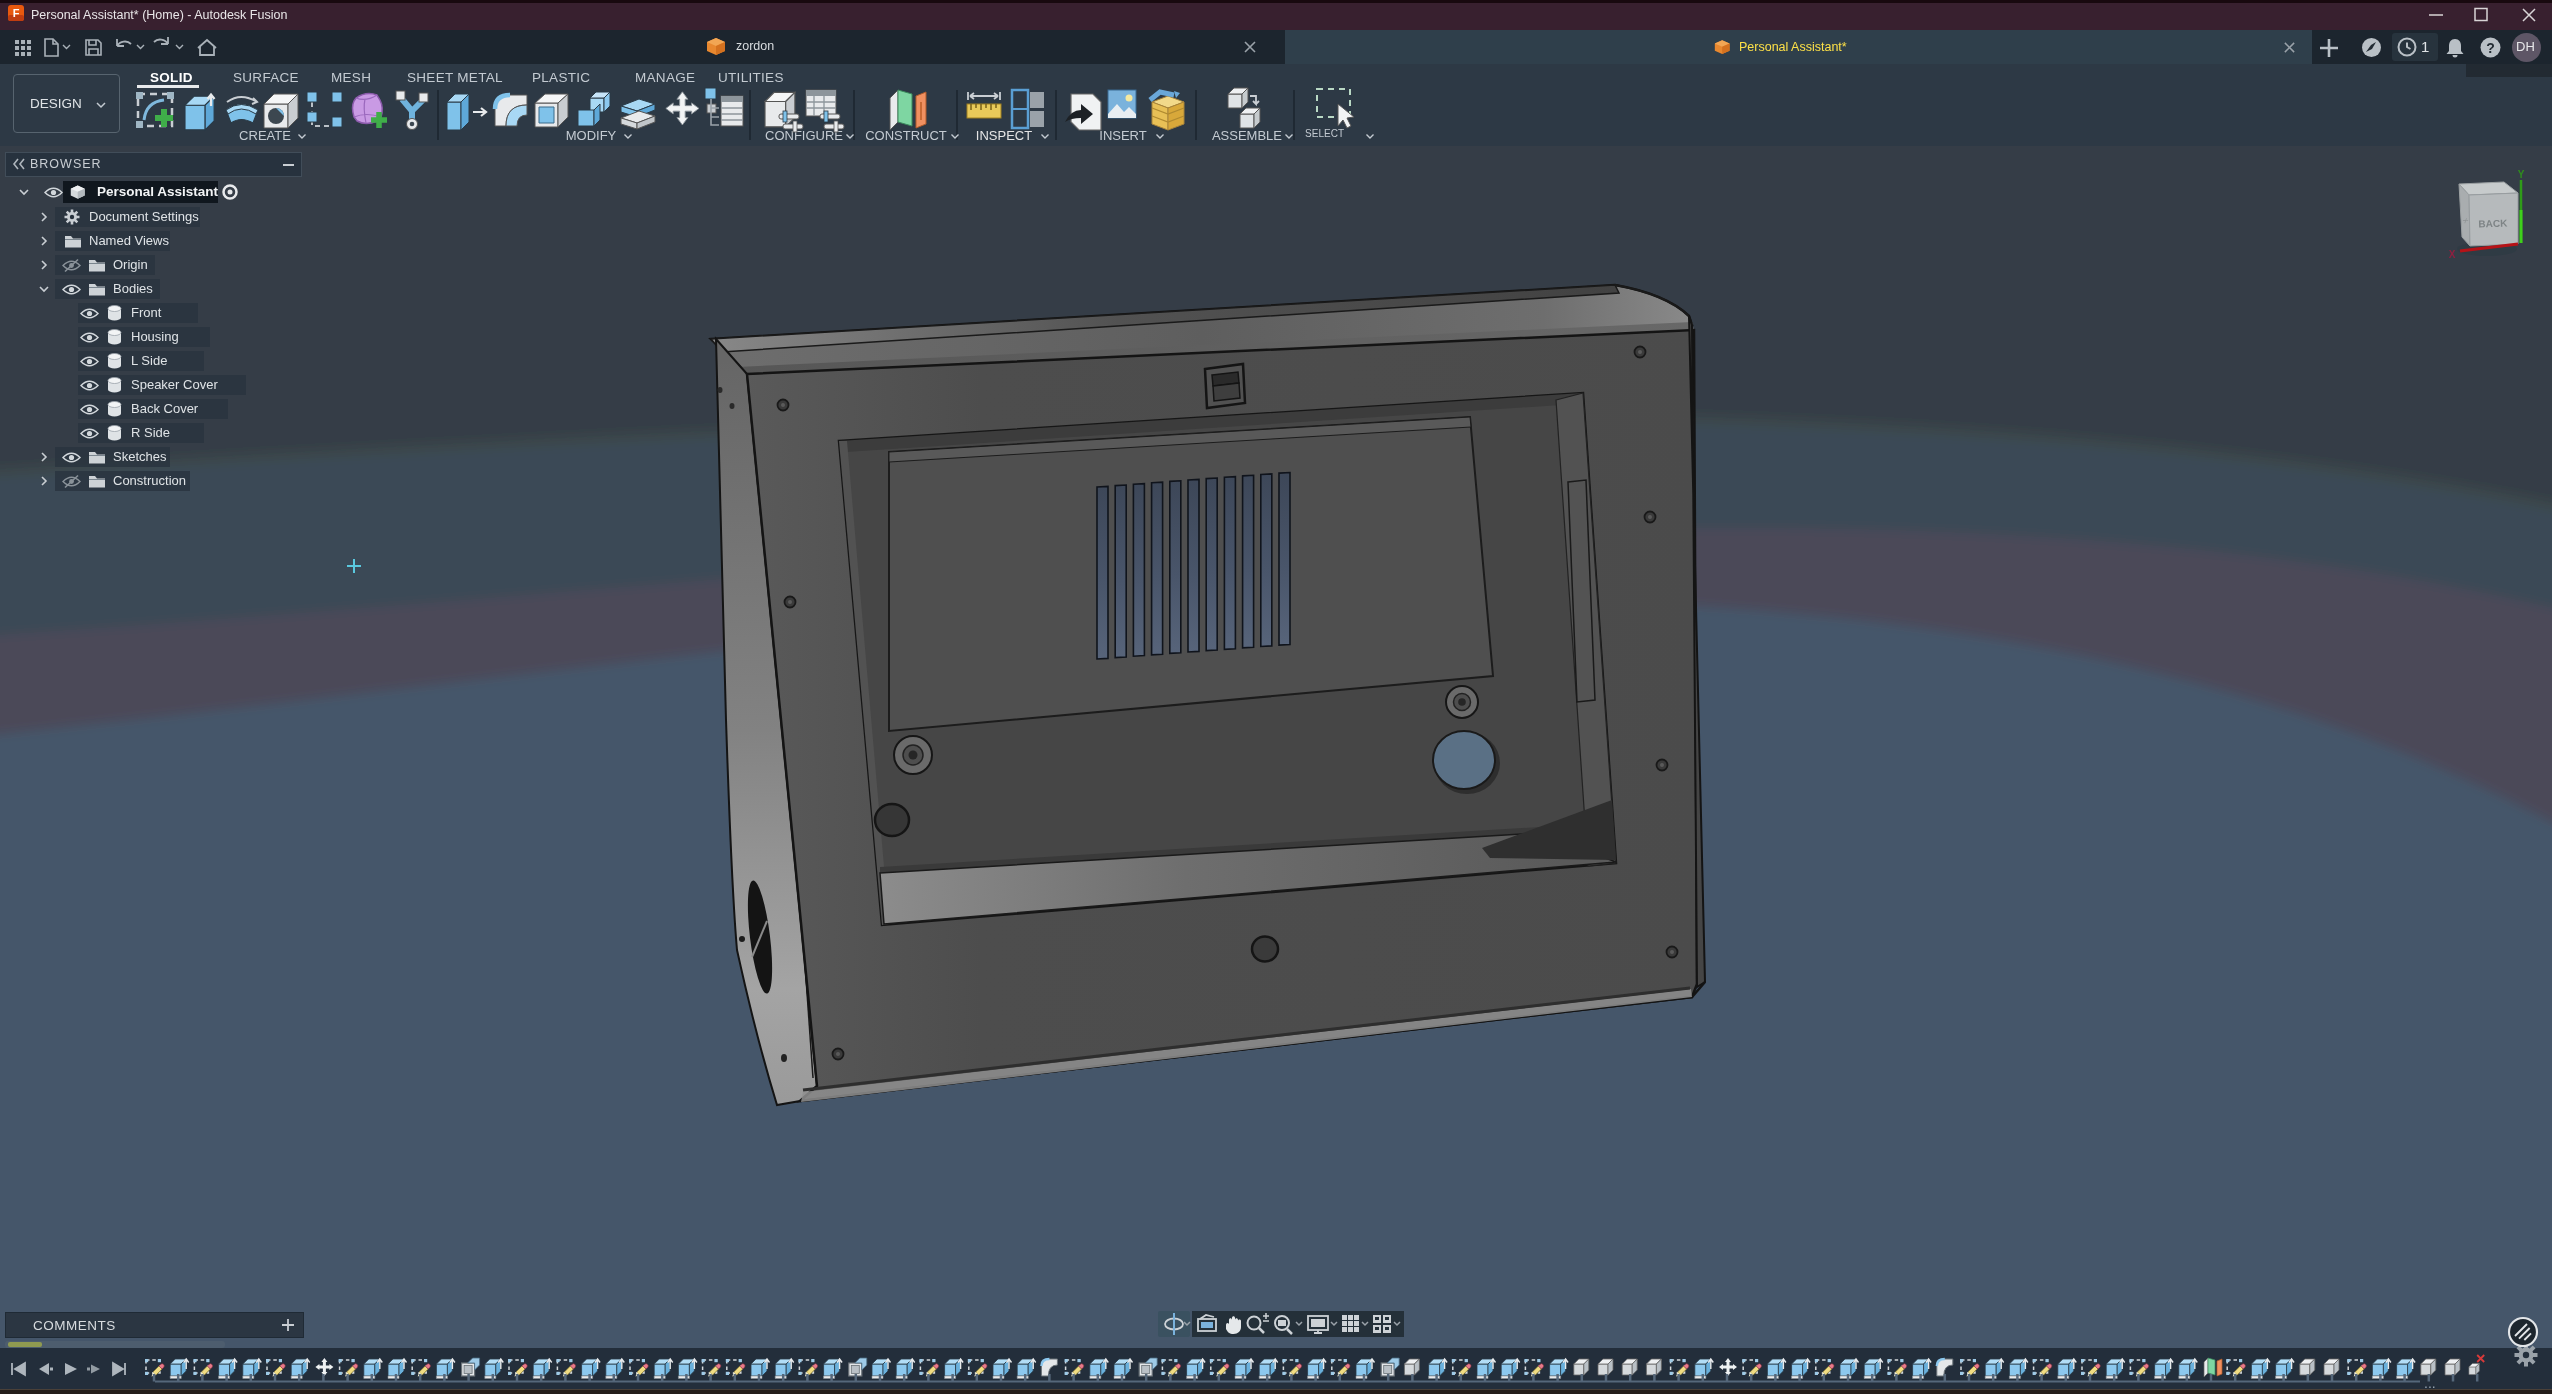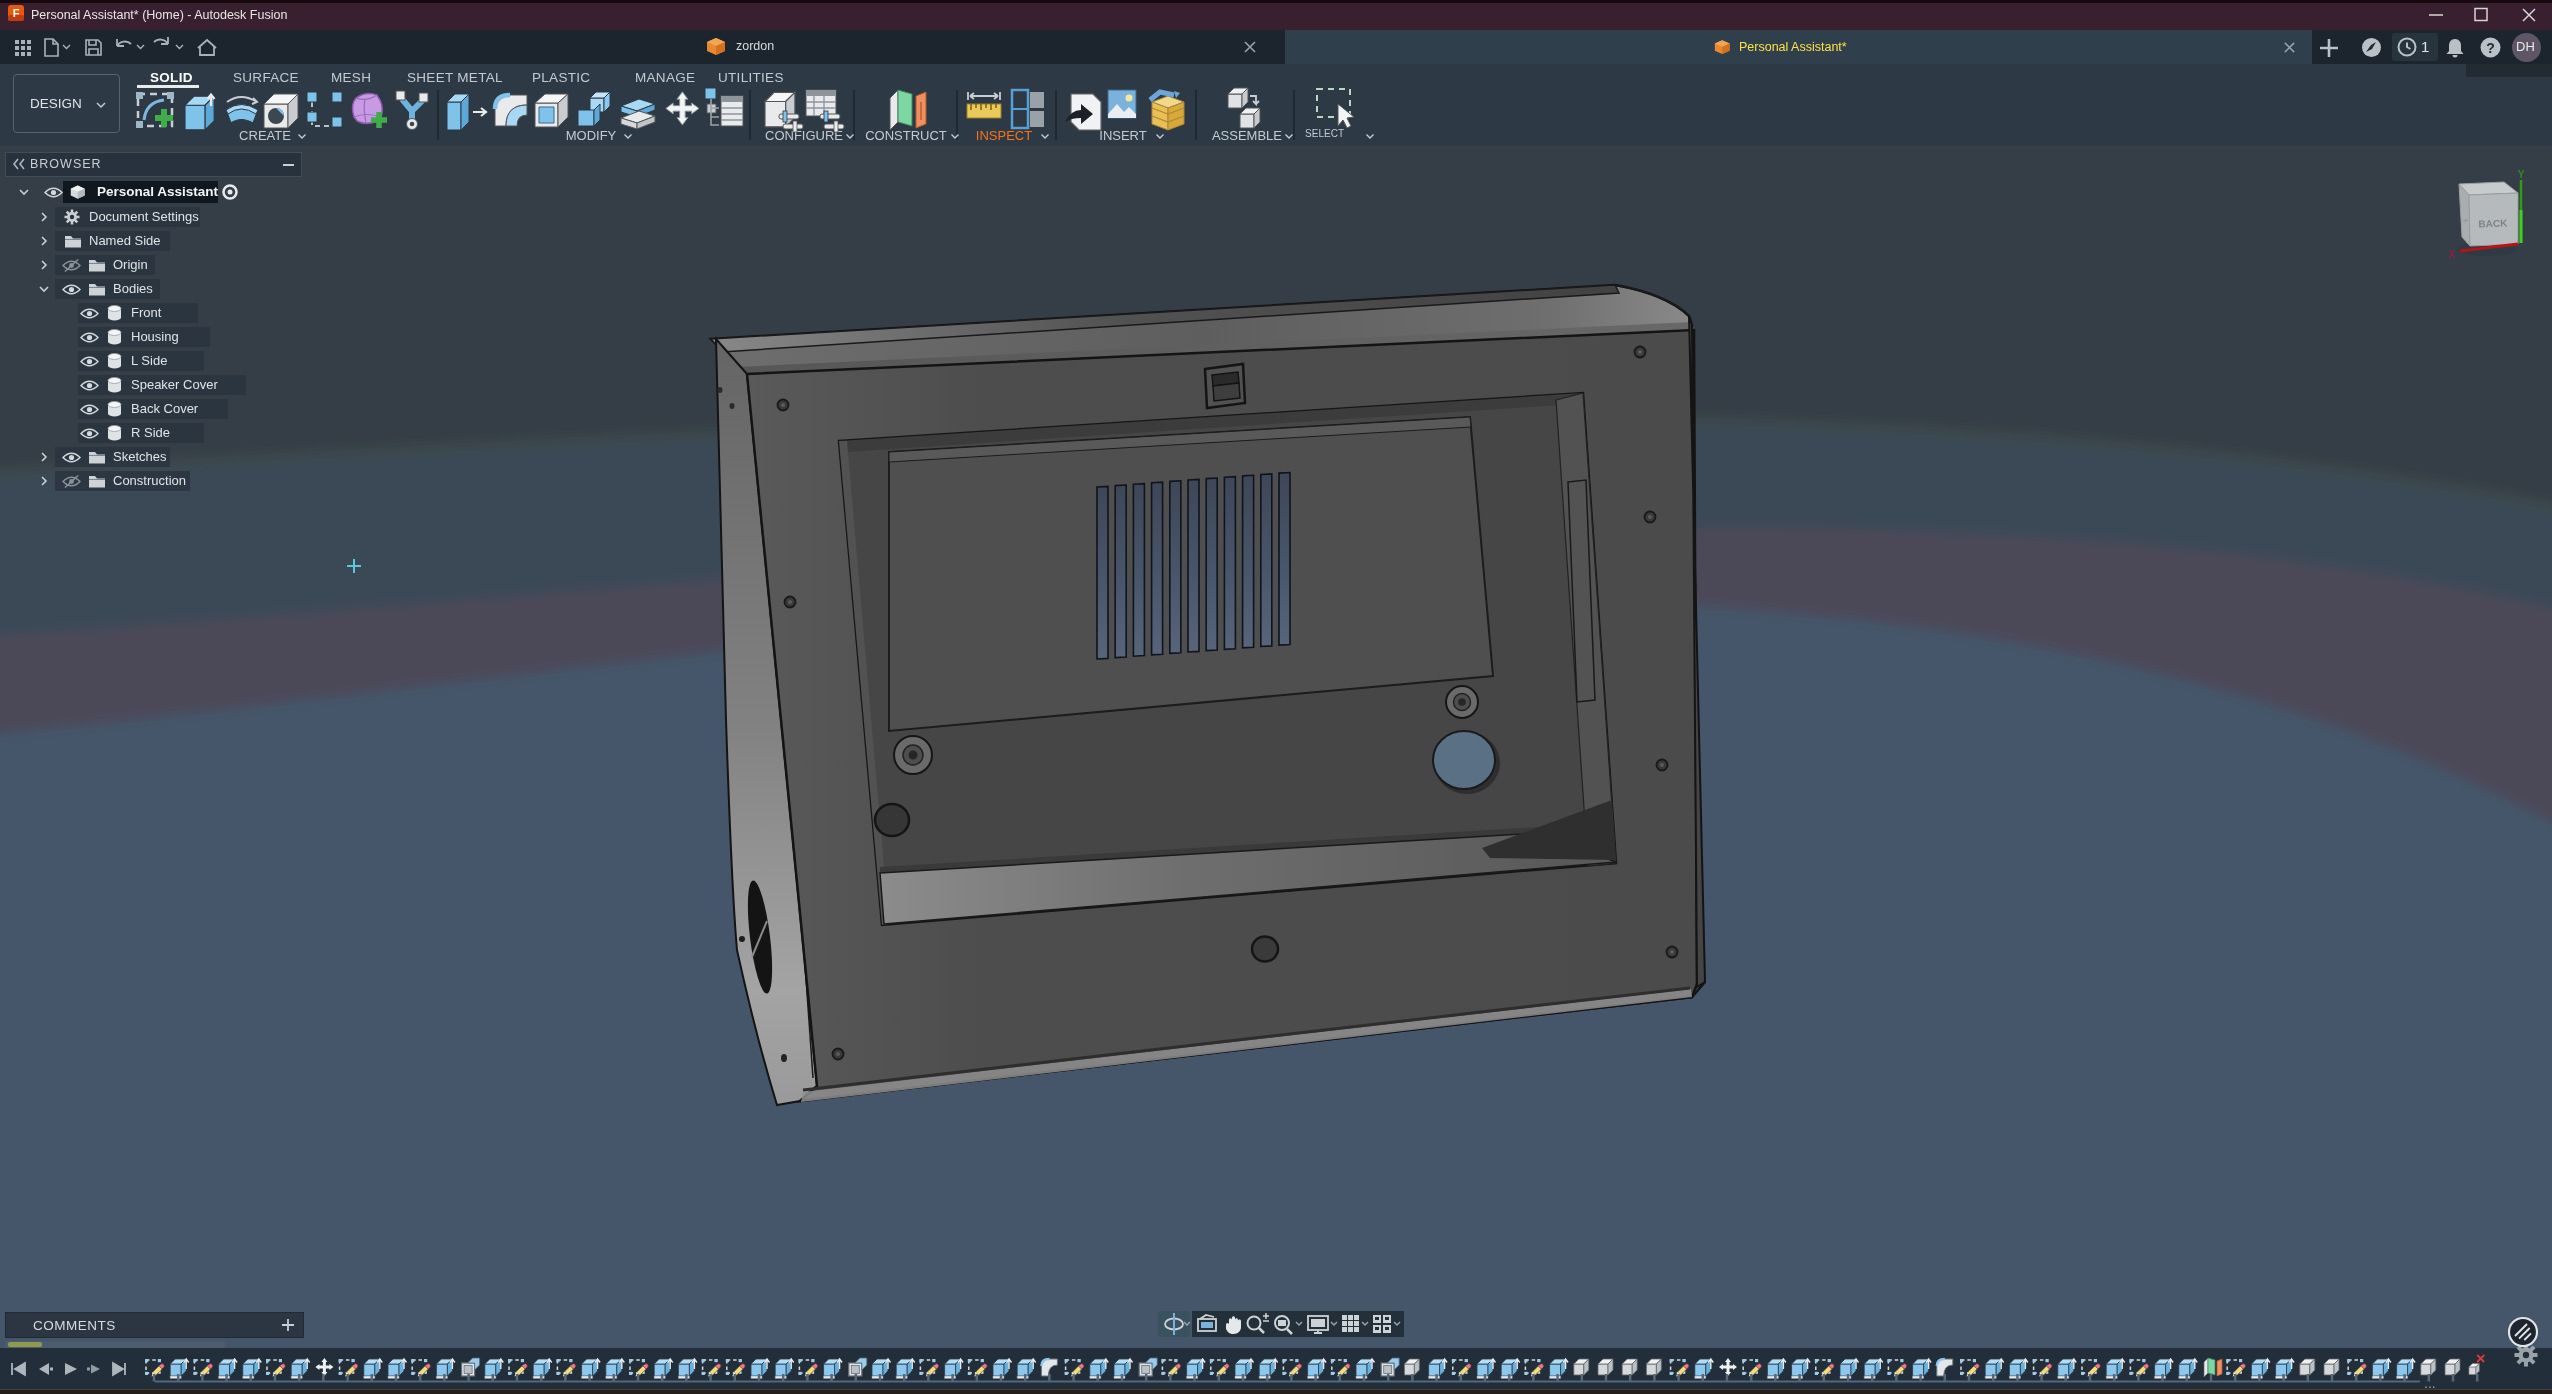--- a/index.html
+++ b/index.html
@@ -259,21 +259,21 @@
         <path d="M1.5,1.5 L5,5 L8.5,1.5" fill="none" stroke="#c4cbd2" stroke-width="1.4"></path>
       </svg>
 <div class="txt" style="left:759px;top:64px;width:84px;text-align:right;font-size:13px;color:#c4cbd2">CONFIGURE</div>
 <svg class="abs" style="left:845px;top:69px" width="10" height="7" viewBox="0 0 10 7">
         <path d="M1.5,1.5 L5,5 L8.5,1.5" fill="none" stroke="#c4cbd2" stroke-width="1.4"></path>
       </svg>
 <div class="txt" style="left:864px;top:64px;width:84px;text-align:center;font-size:13px;color:#c4cbd2">CONSTRUCT</div>
 <svg class="abs" style="left:950px;top:69px" width="10" height="7" viewBox="0 0 10 7">
         <path d="M1.5,1.5 L5,5 L8.5,1.5" fill="none" stroke="#c4cbd2" stroke-width="1.4"></path>
       </svg>
-<div class="txt" style="left:970px;top:64px;width:68px;text-align:center;font-size:13px;color:#f97316">INSPECT</div>
+<div class="txt" style="left:970px;top:64px;width:68px;text-align:center;font-size:13px;color:#e5e5e5">INSPECT</div>
 <svg class="abs" style="left:1040px;top:69px" width="10" height="7" viewBox="0 0 10 7">
         <path d="M1.5,1.5 L5,5 L8.5,1.5" fill="none" stroke="#c4cbd2" stroke-width="1.4"></path>
       </svg>
 <div class="txt" style="left:1093px;top:64px;width:60px;text-align:center;font-size:13px;color:#c4cbd2">INSERT</div>
 <svg class="abs" style="left:1155px;top:69px" width="10" height="7" viewBox="0 0 10 7">
         <path d="M1.5,1.5 L5,5 L8.5,1.5" fill="none" stroke="#c4cbd2" stroke-width="1.4"></path>
       </svg>
 <div class="txt" style="left:1206px;top:64px;width:76px;text-align:right;font-size:13px;color:#c4cbd2">ASSEMBLE</div>
 <svg class="abs" style="left:1284px;top:69px" width="10" height="7" viewBox="0 0 10 7">
         <path d="M1.5,1.5 L5,5 L8.5,1.5" fill="none" stroke="#c4cbd2" stroke-width="1.4"></path>
@@ -487,21 +487,21 @@
       </svg>
 <div class="txt" style="left:89px;top:63px;font-size:13px;color:#dfe3e6">Document Settings</div>
 <div class="abs" style="left:55px;top:85px;width:115px;height:20px;background:rgba(41,51,63,0.8)"></div>
 <svg class="abs" style="left:40px;top:89px" width="8" height="12" viewBox="0 0 8 12">
         <path d="M2,2 L6,6 L2,10" fill="none" stroke="#c9ced3" stroke-width="1.6"></path>
       </svg>
 <svg class="abs" style="left:64px;top:88px" width="18" height="14" viewBox="0 0 18 14">
 <path d="M1,2 h6 l2,2.5 h8 v9 h-16 Z" fill="#cdd2d6"></path>
 <path d="M1,5.5 h16" stroke="#7a858e" stroke-width="1"></path>
       </svg>
-<div class="txt" style="left:89px;top:87px;font-size:13px;color:#dfe3e6">Named Side</div>
+<div class="txt" style="left:89px;top:87px;font-size:13px;color:#dfe3e6">Named Views</div>
 <div class="abs" style="left:55px;top:109px;width:100px;height:20px;background:rgba(41,51,63,0.8)"></div>
 <svg class="abs" style="left:40px;top:113px" width="8" height="12" viewBox="0 0 8 12">
         <path d="M2,2 L6,6 L2,10" fill="none" stroke="#c9ced3" stroke-width="1.6"></path>
       </svg>
 <svg class="abs" style="left:62px;top:112px" width="19" height="15" viewBox="0 0 19 15">
 <path d="M1,7.5 Q9.5,-1 18,7.5 Q9.5,16 1,7.5 Z" fill="none" stroke="#8a9299" stroke-width="1.4"></path>
 <circle cx="9.5" cy="7.5" r="2.4" fill="#8a9299"></circle>
 <path d="M3,13.5 L16,1.5" stroke="#8a9299" stroke-width="1.6"></path>
       </svg>
 <svg class="abs" style="left:88px;top:112px" width="18" height="14" viewBox="0 0 18 14">

